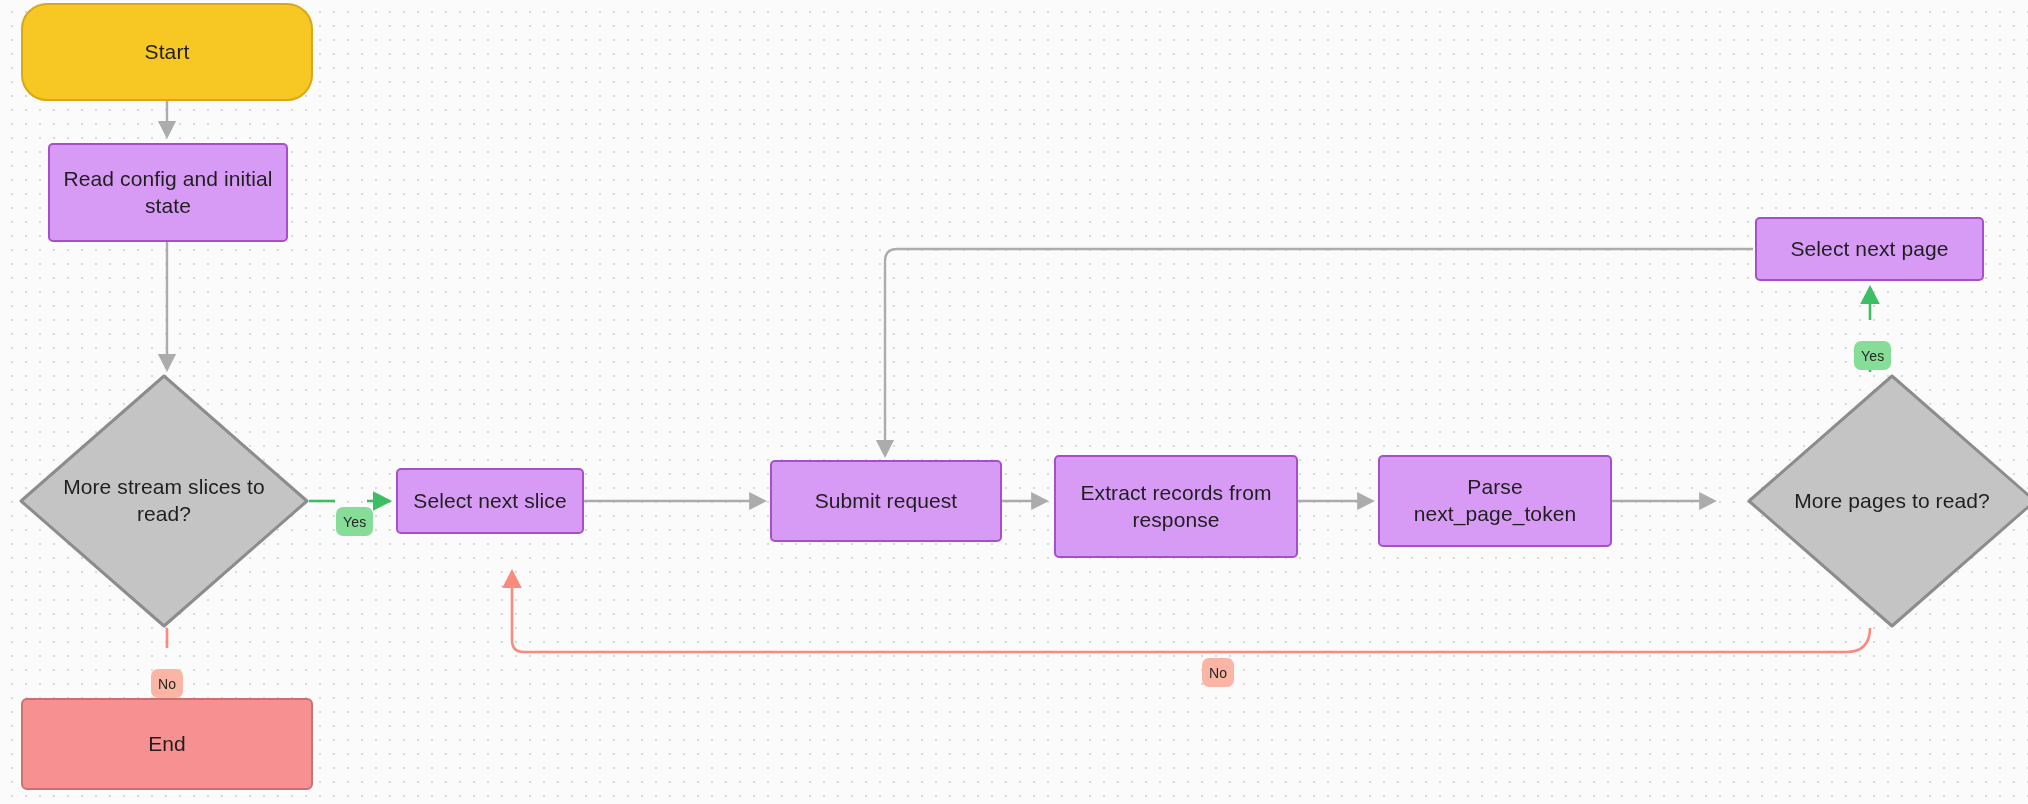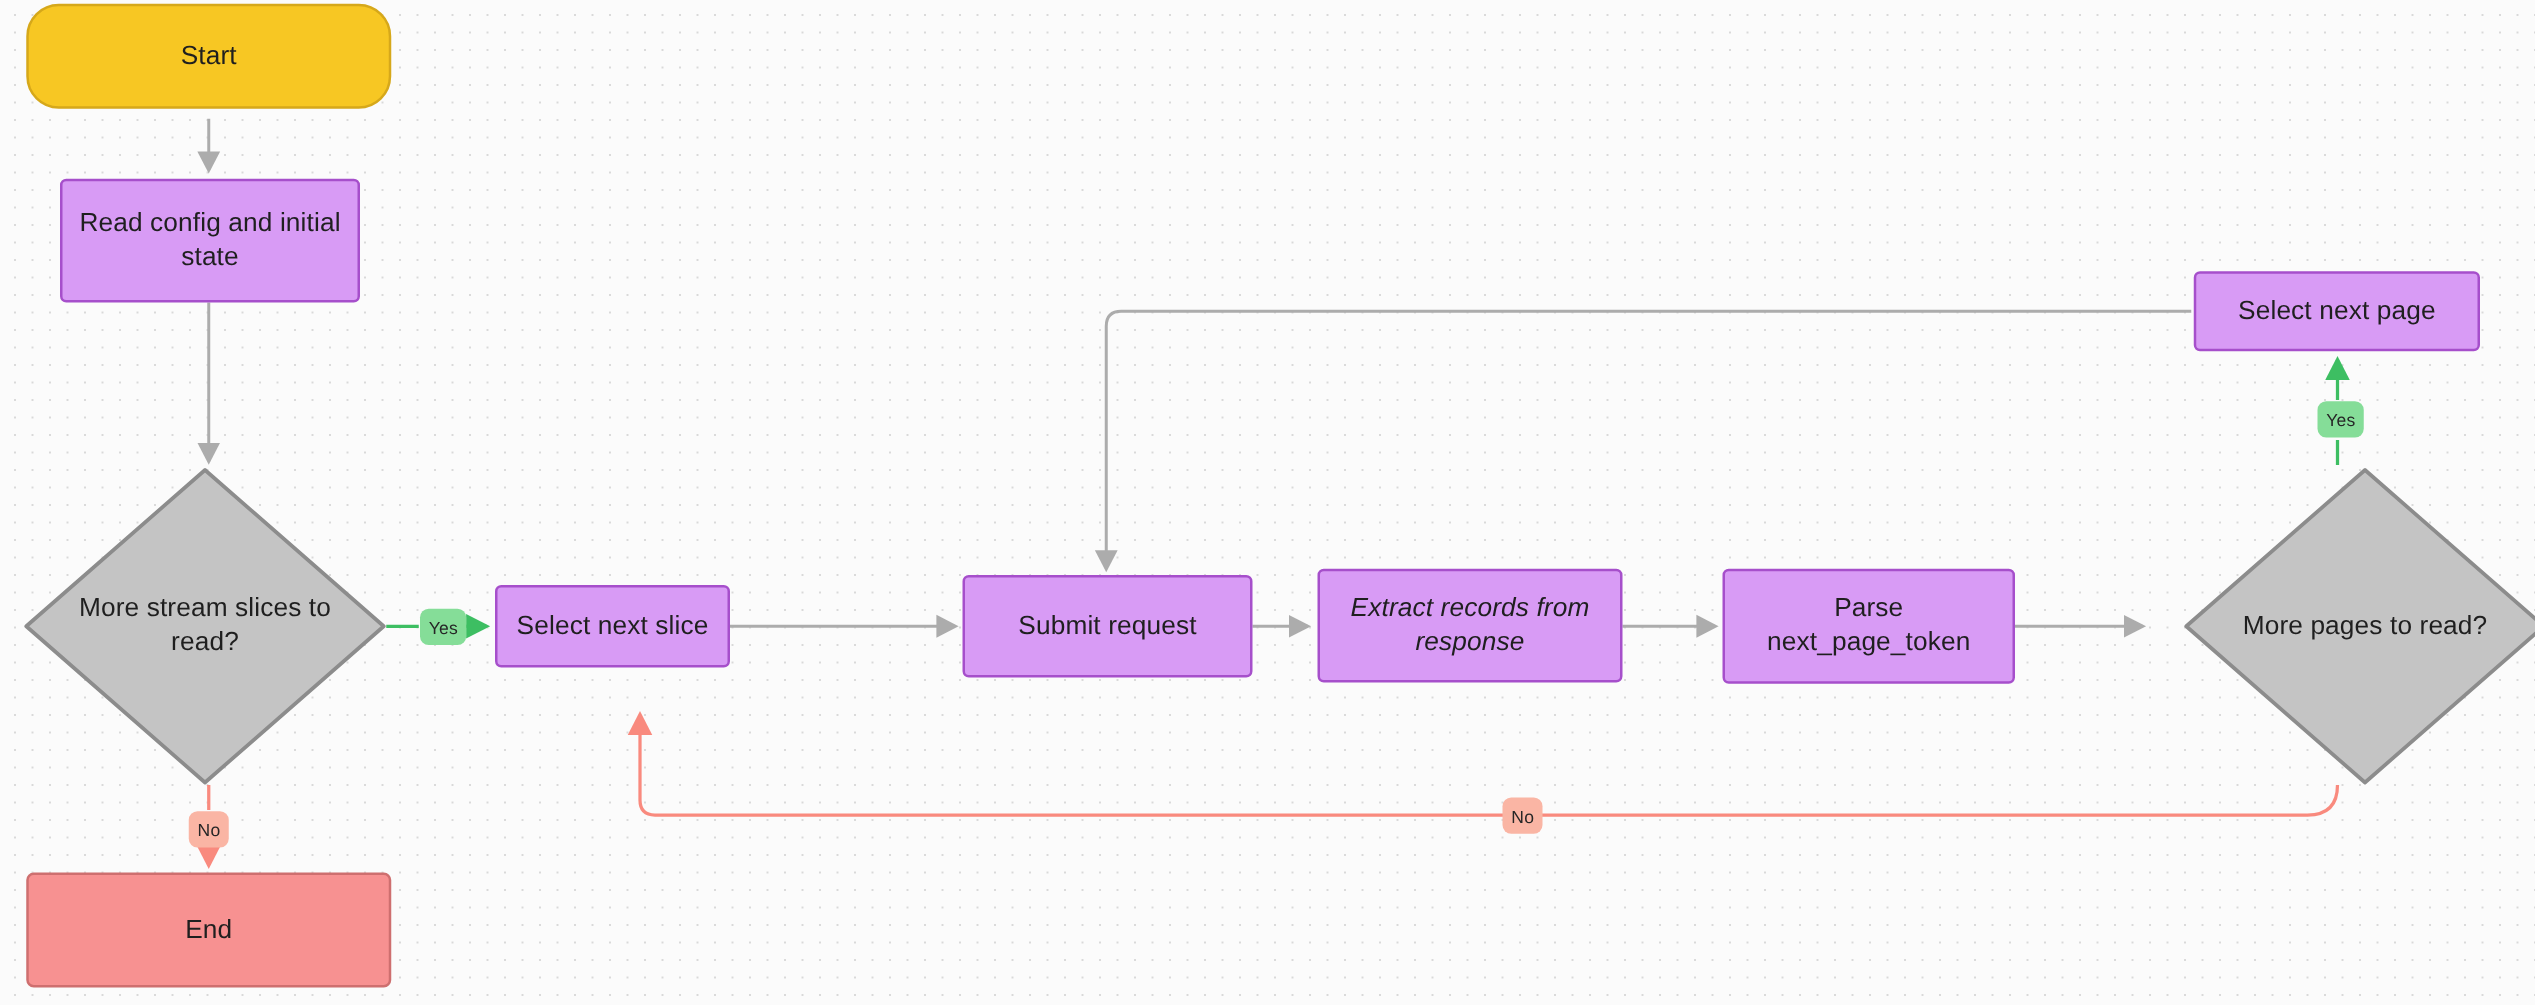--- a/index.html
+++ b/index.html
@@ -87,20 +87,21 @@
     box-sizing: border-box;
     display: flex;
     align-items: center;
     justify-content: center;
     font-size: 14px;
     color: #262626;
     border-radius: 7px;
     padding: 0 7px;
     height: 29px;
     letter-spacing: 0.2px;
+    margin-top: 20px;
   }
   .edge-label-yes {
     background: #85DD98;
   }
   .edge-label-no {
     background: #FAB5A4;
   }
 </style>
 </head>
 <body>
@@ -150,21 +151,21 @@
     <path d="M1870,372 L1870,352" fill="none" stroke="#3DBE62" stroke-width="2.6"></path>
     <path d="M1870,320 L1870,288" fill="none" stroke="#3DBE62" stroke-width="2.6" marker-end="url(#arrow-green)"></path>
 
     
     <path d="M1753,249 L897,249 Q885,249 885,261 L885,455" fill="none" stroke="#ACACAC" stroke-width="2.4" marker-end="url(#arrow-gray)"></path>
 
      Select next slice (bottom feedback loop) --&gt;
     <path d="M1870,628 Q1870,652 1846,652 L524,652 Q512,652 512,640 L512,572" fill="none" stroke="#F98A7E" stroke-width="2.6" marker-end="url(#arrow-red)"></path>
   </svg>
 
-  <div class="node node-terminal-start" style="left:21px; top:3px; width:292px; height:84px;text-align:right;">
+  <div class="node node-terminal-start" style="left:21px; top:3px; width:292px; height:98px;text-align:right;">
     <span>Start</span>
   </div>
 
   <div class="node node-process" style="left:48px; top:143px; width:240px; height:99px;text-align:center;">
     <span>Read config and initial state</span>
   </div>
 
   <div class="node node-decision" style="left:18px; top:373px; width:292px; height:256px;">
     <svg class="diamond-shape" viewBox="0 0 292 256" preserveAspectRatio="none">
       <polygon points="146,3 289,128 146,253 3,128" fill="#C4C4C4" stroke="#8C8C8C" stroke-width="3" stroke-linejoin="round"></polygon>
@@ -177,21 +178,21 @@
   </div>
 
   <div class="node node-process" style="left:396px; top:468px; width:188px; height:66px;">
     <span>Select next slice</span>
   </div>
 
   <div class="node node-process" style="left:770px; top:460px; width:232px; height:82px;">
     <span>Submit request</span>
   </div>
 
-  <div class="node node-process" style="left:1054px; top:455px; width:244px; height:91px;font-style:italic;">
+  <div class="node node-process" style="left:1054px; top:455px; width:244px; height:103px;">
     <span>Extract records from response</span>
   </div>
 
   <div class="node node-process" style="left:1378px; top:455px; width:234px; height:92px;">
     <span>Parse next_page_token</span>
   </div>
 
   <div class="node node-decision" style="left:1746px; top:373px; width:292px; height:256px;">
     <svg class="diamond-shape" viewBox="0 0 292 256" preserveAspectRatio="none">
       <polygon points="146,3 289,128 146,253 3,128" fill="#C4C4C4" stroke="#8C8C8C" stroke-width="3" stroke-linejoin="round"></polygon>

